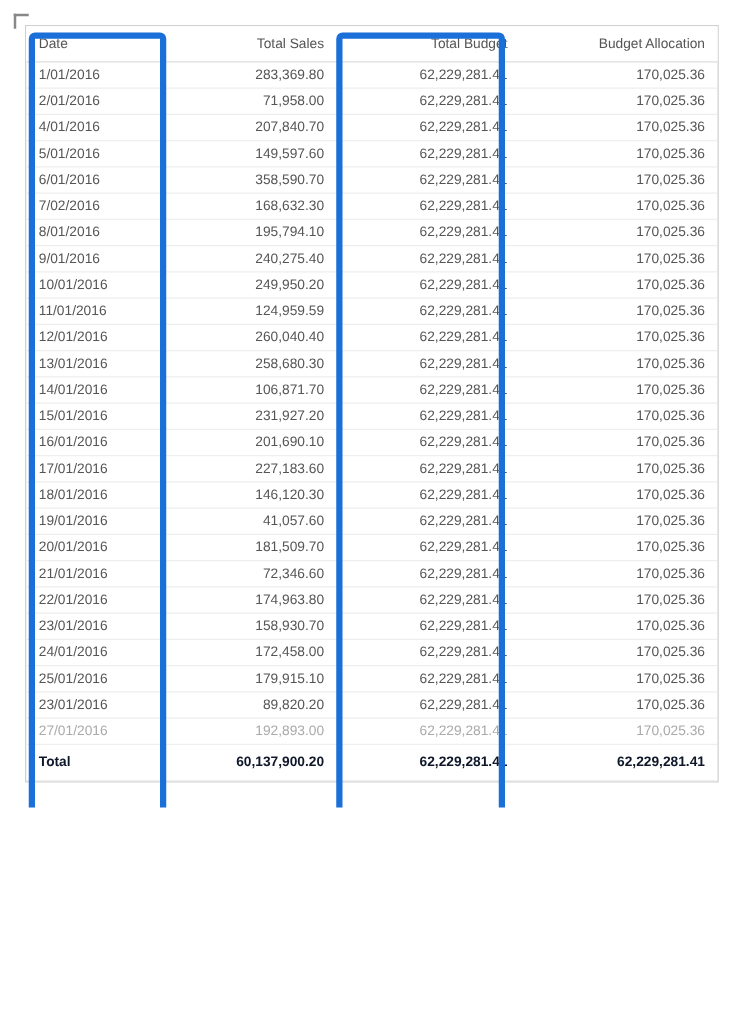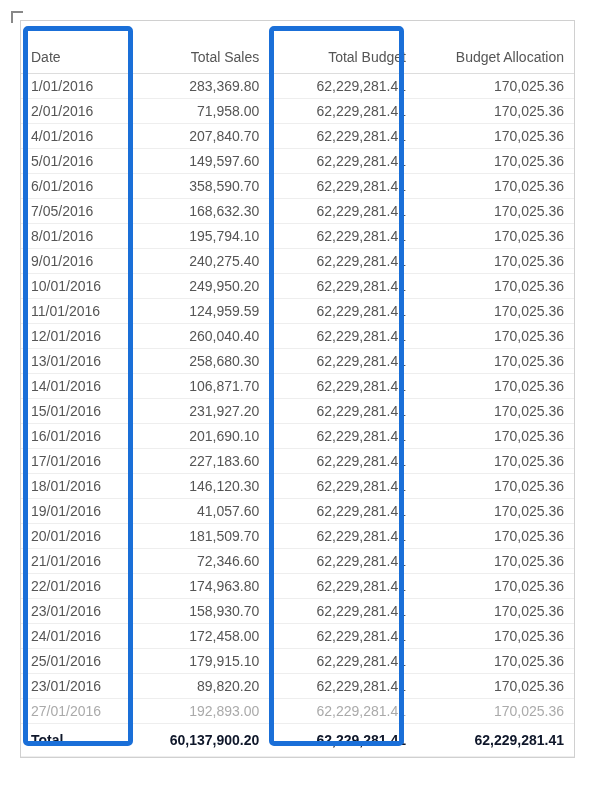--- a/index.html
+++ b/index.html
@@ -26,23 +26,22 @@
       top: -10px;
       left: -10px;
       width: 10px;
       height: 10px;
       border-left: 2px solid #888;
       border-top: 2px solid #888;
     }
     .data-table {
       width: 100%;
       border-collapse: collapse;
-      font-size: 14px;
+      font-size: 11px;
       color: #555;
-      margin-top: 20px;
     }
     .data-table th {
       text-align: left;
       font-weight: 400;
       color: #555;
       padding: 8px 10px 8px 10px;
       border-bottom: 1px solid #ddd;
       background: #ffffff;
     }
     .data-table th.num {
@@ -129,21 +128,21 @@
           <td class="num">62,229,281.41</td>
           <td class="num">170,025.36</td>
         </tr>
         <tr>
           <td>6/01/2016</td>
           <td class="num">358,590.70</td>
           <td class="num">62,229,281.41</td>
           <td class="num">170,025.36</td>
         </tr>
         <tr>
-          <td>7/05/2016</td>
+          <td>7/02/2016</td>
           <td class="num">168,632.30</td>
           <td class="num">62,229,281.41</td>
           <td class="num">170,025.36</td>
         </tr>
         <tr>
           <td>8/01/2016</td>
           <td class="num">195,794.10</td>
           <td class="num">62,229,281.41</td>
           <td class="num">170,025.36</td>
         </tr>

